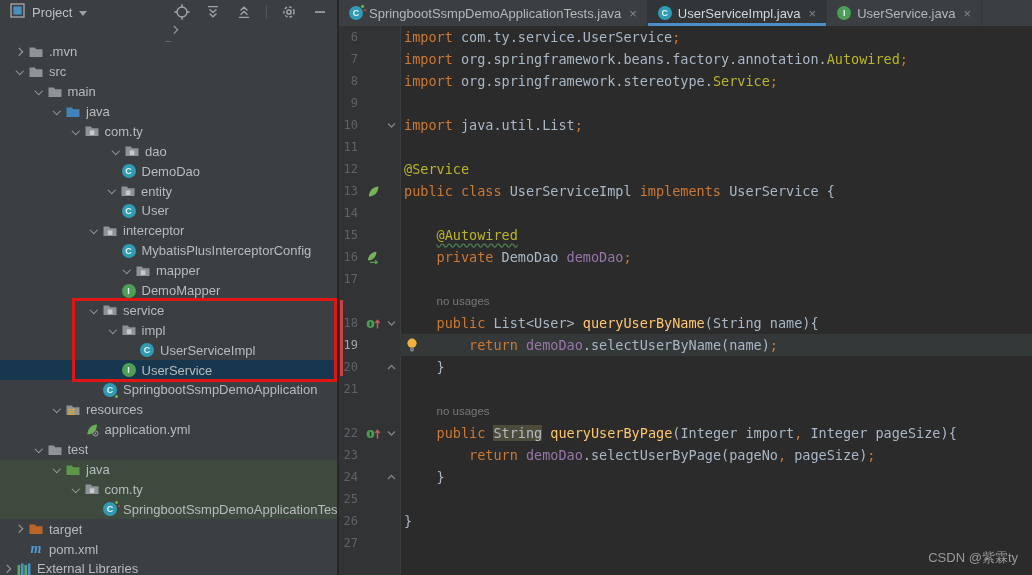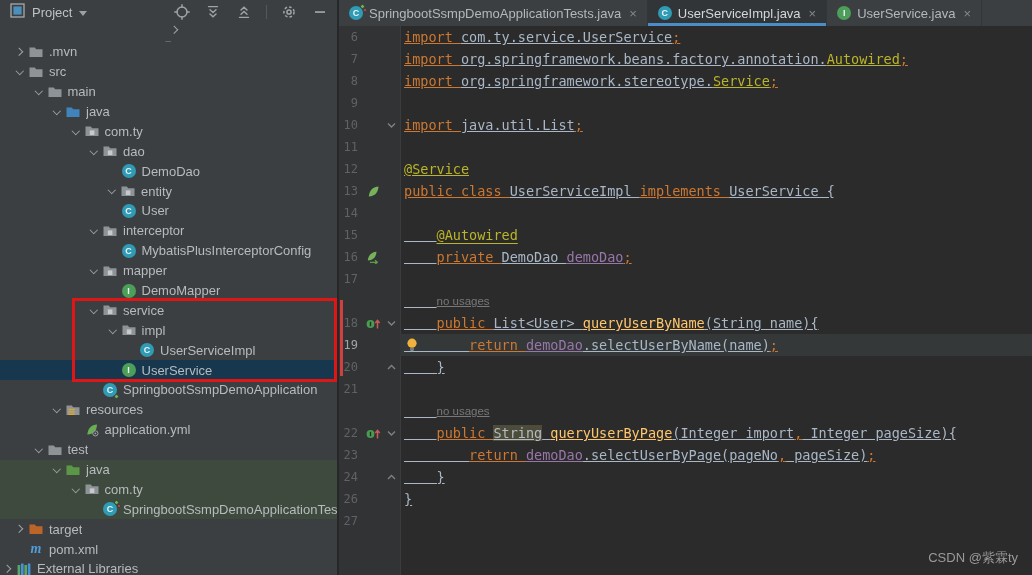--- a/index.html
+++ b/index.html
@@ -48,21 +48,21 @@
   .rows{position:absolute;left:0;top:0;right:0;}
   .ed-row{height:22px;display:flex;align-items:center;position:relative;}
   .g-num{width:24px;flex:0 0 auto;text-align:right;padding-right:5px;font-family:"DejaVu Sans Mono",monospace;font-size:12px;color:#606366;z-index:2;}
   .g-num.cur{color:#a2a6a9;}
   .g-icon{width:20px;flex:0 0 auto;display:flex;align-items:center;justify-content:center;z-index:2;}
   .g-fold{width:17px;flex:0 0 auto;display:flex;align-items:center;justify-content:center;z-index:2;}
   .code{flex:1;height:22px;display:flex;align-items:center;position:relative;padding-left:4px;
         font-family:"DejaVu Sans Mono",monospace;font-size:13.5px;white-space:pre;color:#a9b7c6;}
   .code.cur{background:#343839;}
   .bulb{position:absolute;left:6px;top:4px;}
-  .code .txt{white-space:pre;text-decoration:underline;}
+  .code .txt{white-space:pre;}
   .tk-k{color:#cc7832;}
   .tk-d{color:#a9b7c6;}
   .tk-a{color:#bbb529;}
   .tk-aw{color:#bbb529;text-decoration:underline;text-decoration-style:wavy;text-decoration-color:#4e8052;text-underline-offset:3px;}
   .tk-m{color:#ffc66d;}
   .tk-f{color:#9876aa;}
   .tk-p{color:#cc7832;}
   .tk-hl{background:#4d4b39;color:#b3bcc2;}
   .tk-i{color:#787878;font-family:"Liberation Sans",sans-serif;font-size:11.5px;}
   .watermark{position:absolute;right:14px;bottom:8px;color:#9a9a9a;font-size:13px;font-family:"Liberation Sans",sans-serif;}
@@ -210,90 +210,90 @@
           <span class="t-icon">
             <span style="display: inline-flex; align-items: center; justify-content: center;">
               <svg width="16" height="16" viewBox="0 0 16 16">
                 <path d="M1.5 3.4 H6.8 L8.2 5.2 H14.5 V13 H1.5 Z" fill="#8d9396"></path>
                 <rect x="5.8" y="7.4" width="4.6" height="4.6" fill="#cdd0d2" opacity="0.9"></rect>
               </svg>
             </span>
           </span>
           <span class="t-label">com.ty</span>
         </div>
+        <div class="t-row" style="padding-left: 108px;">
+          <span class="t-chev down">
+            <i></i>
+          </span>
+          <span class="t-icon">
+            <span style="display: inline-flex; align-items: center; justify-content: center;">
+              <svg width="16" height="16" viewBox="0 0 16 16">
+                <path d="M1.5 3.4 H6.8 L8.2 5.2 H14.5 V13 H1.5 Z" fill="#8d9396"></path>
+                <rect x="5.8" y="7.4" width="4.6" height="4.6" fill="#cdd0d2" opacity="0.9"></rect>
+              </svg>
+            </span>
+          </span>
+          <span class="t-label">dao</span>
+        </div>
+        <div class="t-row" style="padding-left: 104.5px;">
+          <span class="t-chev"></span>
+          <span class="t-icon">
+            <span style="display: inline-flex; align-items: center; justify-content: center;">
+              <span class="ball" style="background:#2f9bb5">C</span>
+            </span>
+          </span>
+          <span class="t-label">DemoDao</span>
+        </div>
+        <div class="t-row" style="padding-left: 104px;">
+          <span class="t-chev down">
+            <i></i>
+          </span>
+          <span class="t-icon">
+            <span style="display: inline-flex; align-items: center; justify-content: center;">
+              <svg width="16" height="16" viewBox="0 0 16 16">
+                <path d="M1.5 3.4 H6.8 L8.2 5.2 H14.5 V13 H1.5 Z" fill="#8d9396"></path>
+                <rect x="5.8" y="7.4" width="4.6" height="4.6" fill="#cdd0d2" opacity="0.9"></rect>
+              </svg>
+            </span>
+          </span>
+          <span class="t-label">entity</span>
+        </div>
+        <div class="t-row" style="padding-left: 104.5px;">
+          <span class="t-chev"></span>
+          <span class="t-icon">
+            <span style="display: inline-flex; align-items: center; justify-content: center;">
+              <span class="ball" style="background:#2f9bb5">C</span>
+            </span>
+          </span>
+          <span class="t-label">User</span>
+        </div>
         <div class="t-row" style="padding-left: 86px;">
           <span class="t-chev down">
             <i></i>
           </span>
           <span class="t-icon">
             <span style="display: inline-flex; align-items: center; justify-content: center;">
               <svg width="16" height="16" viewBox="0 0 16 16">
                 <path d="M1.5 3.4 H6.8 L8.2 5.2 H14.5 V13 H1.5 Z" fill="#8d9396"></path>
                 <rect x="5.8" y="7.4" width="4.6" height="4.6" fill="#cdd0d2" opacity="0.9"></rect>
               </svg>
             </span>
           </span>
-          <span class="t-label">dao</span>
+          <span class="t-label">interceptor</span>
         </div>
         <div class="t-row" style="padding-left: 104.5px;">
           <span class="t-chev"></span>
           <span class="t-icon">
             <span style="display: inline-flex; align-items: center; justify-content: center;">
               <span class="ball" style="background:#2f9bb5">C</span>
             </span>
           </span>
-          <span class="t-label">DemoDao</span>
-        </div>
-        <div class="t-row" style="padding-left: 104px;">
-          <span class="t-chev down">
-            <i></i>
-          </span>
-          <span class="t-icon">
-            <span style="display: inline-flex; align-items: center; justify-content: center;">
-              <svg width="16" height="16" viewBox="0 0 16 16">
-                <path d="M1.5 3.4 H6.8 L8.2 5.2 H14.5 V13 H1.5 Z" fill="#8d9396"></path>
-                <rect x="5.8" y="7.4" width="4.6" height="4.6" fill="#cdd0d2" opacity="0.9"></rect>
-              </svg>
-            </span>
-          </span>
-          <span class="t-label">entity</span>
-        </div>
-        <div class="t-row" style="padding-left: 104.5px;">
-          <span class="t-chev"></span>
-          <span class="t-icon">
-            <span style="display: inline-flex; align-items: center; justify-content: center;">
-              <span class="ball" style="background:#2f9bb5">C</span>
-            </span>
-          </span>
-          <span class="t-label">User</span>
-        </div>
-        <div class="t-row" style="padding-left: 86px;">
-          <span class="t-chev down">
-            <i></i>
-          </span>
-          <span class="t-icon">
-            <span style="display: inline-flex; align-items: center; justify-content: center;">
-              <svg width="16" height="16" viewBox="0 0 16 16">
-                <path d="M1.5 3.4 H6.8 L8.2 5.2 H14.5 V13 H1.5 Z" fill="#8d9396"></path>
-                <rect x="5.8" y="7.4" width="4.6" height="4.6" fill="#cdd0d2" opacity="0.9"></rect>
-              </svg>
-            </span>
-          </span>
-          <span class="t-label">interceptor</span>
-        </div>
-        <div class="t-row" style="padding-left: 104.5px;">
-          <span class="t-chev"></span>
-          <span class="t-icon">
-            <span style="display: inline-flex; align-items: center; justify-content: center;">
-              <span class="ball" style="background:#2f9bb5">C</span>
-            </span>
-          </span>
           <span class="t-label">MybatisPlusInterceptorConfig</span>
         </div>
-        <div class="t-row" style="padding-left: 86px;">
+        <div class="t-row" style="padding-left: 119px;">
           <span class="t-chev down">
             <i></i>
           </span>
           <span class="t-icon">
             <span style="display: inline-flex; align-items: center; justify-content: center;">
               <svg width="16" height="16" viewBox="0 0 16 16">
                 <path d="M1.5 3.4 H6.8 L8.2 5.2 H14.5 V13 H1.5 Z" fill="#8d9396"></path>
                 <rect x="5.8" y="7.4" width="4.6" height="4.6" fill="#cdd0d2" opacity="0.9"></rect>
               </svg>
             </span>
@@ -698,20 +698,26 @@
             <span class="g-fold">
               <span style="display: inline-flex; align-items: center; justify-content: center;">
                 <svg width="11" height="11" viewBox="0 0 11 11">
                   <path d="M2 7 L5.5 3.5 L9 7" stroke="#7e8285" stroke-width="1.4" fill="none"></path>
                 </svg>
               </span>
             </span>
             <div class="code"><span class="txt tk-d">    }</span></div>
           </div>
           <div class="ed-row">
+            <span class="g-num">25</span>
+            <span class="g-icon"></span>
+            <span class="g-fold"></span>
+            <div class="code"></div>
+          </div>
+          <div class="ed-row">
             <span class="g-num">26</span>
             <span class="g-icon"></span>
             <span class="g-fold"></span>
             <div class="code"><span class="txt tk-d">}</span></div>
           </div>
           <div class="ed-row">
             <span class="g-num">27</span>
             <span class="g-icon"></span>
             <span class="g-fold"></span>
             <div class="code"></div>

